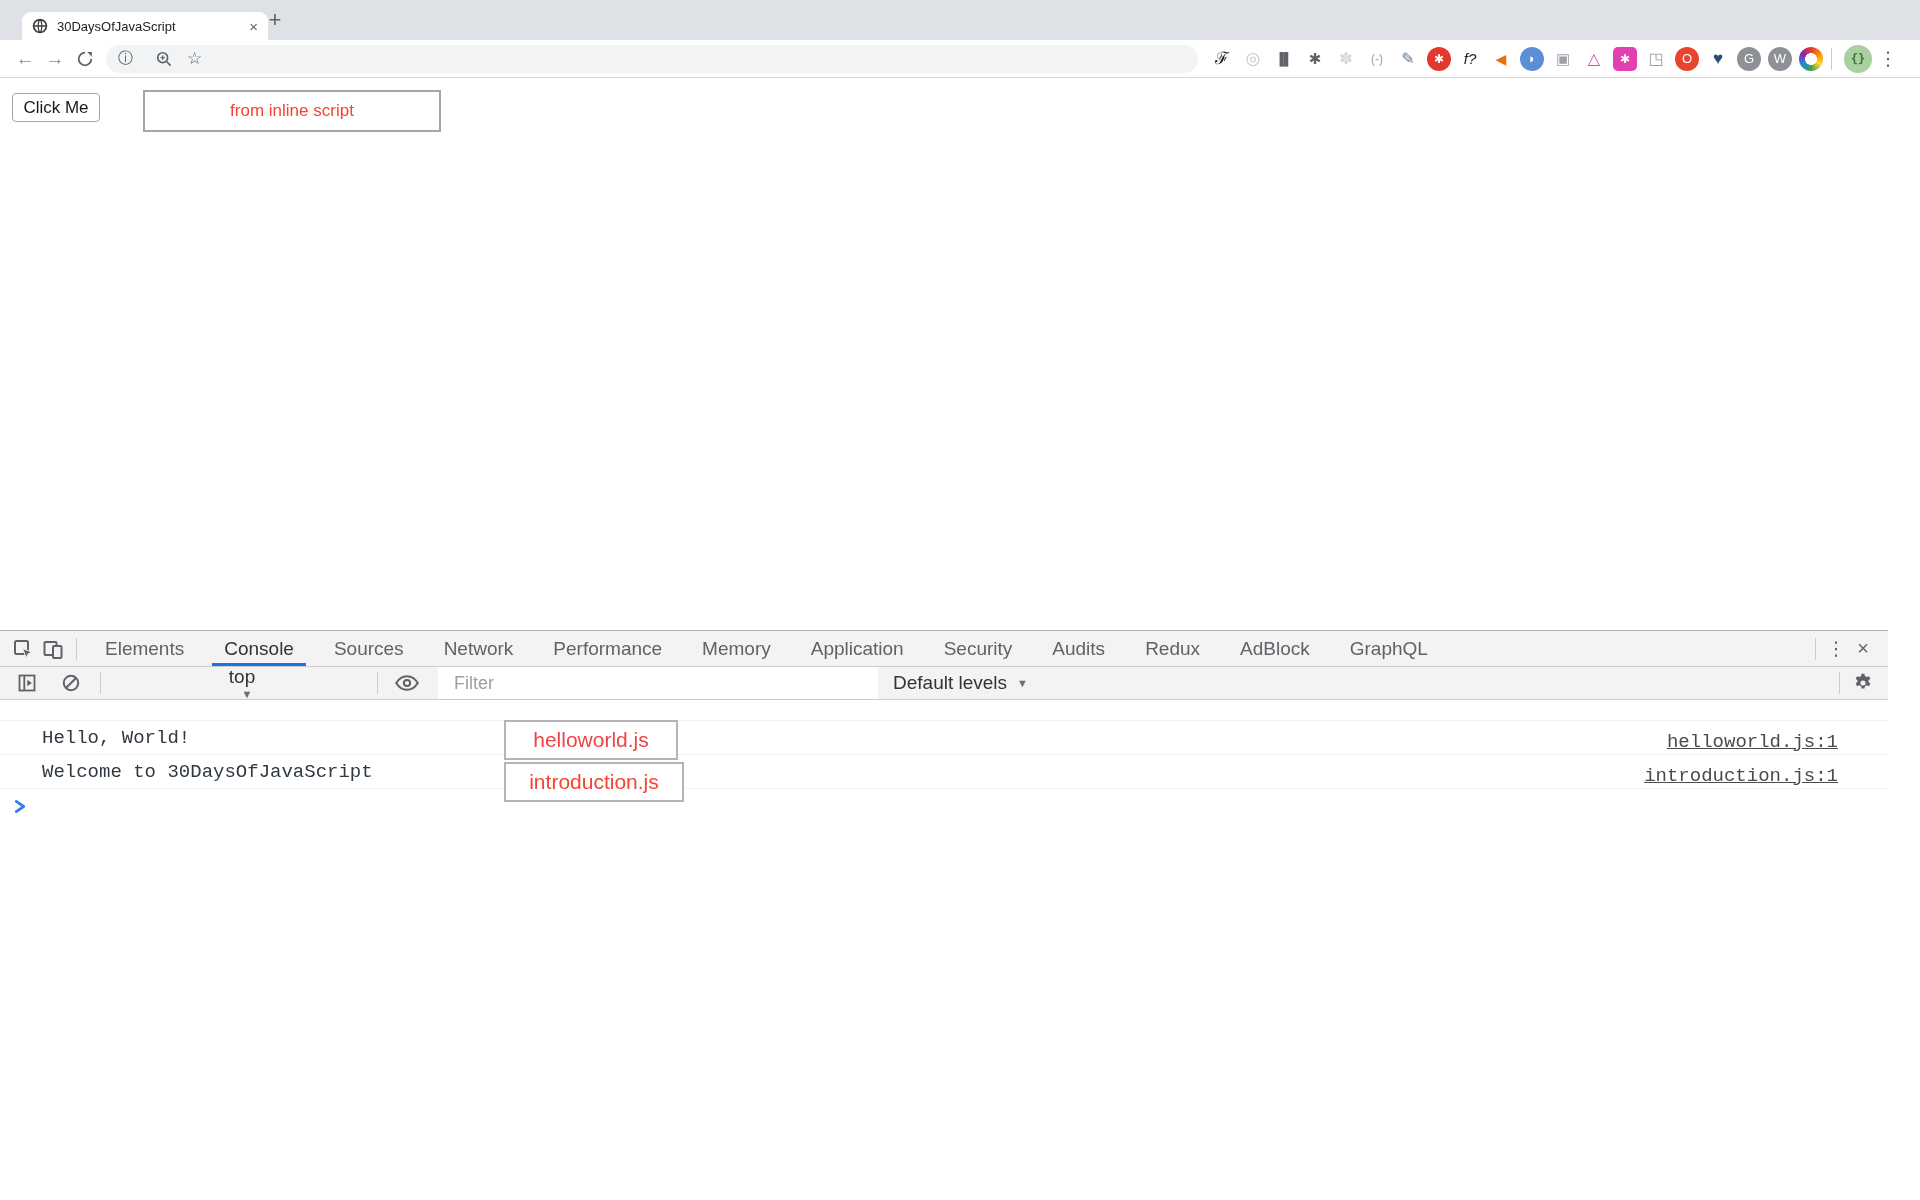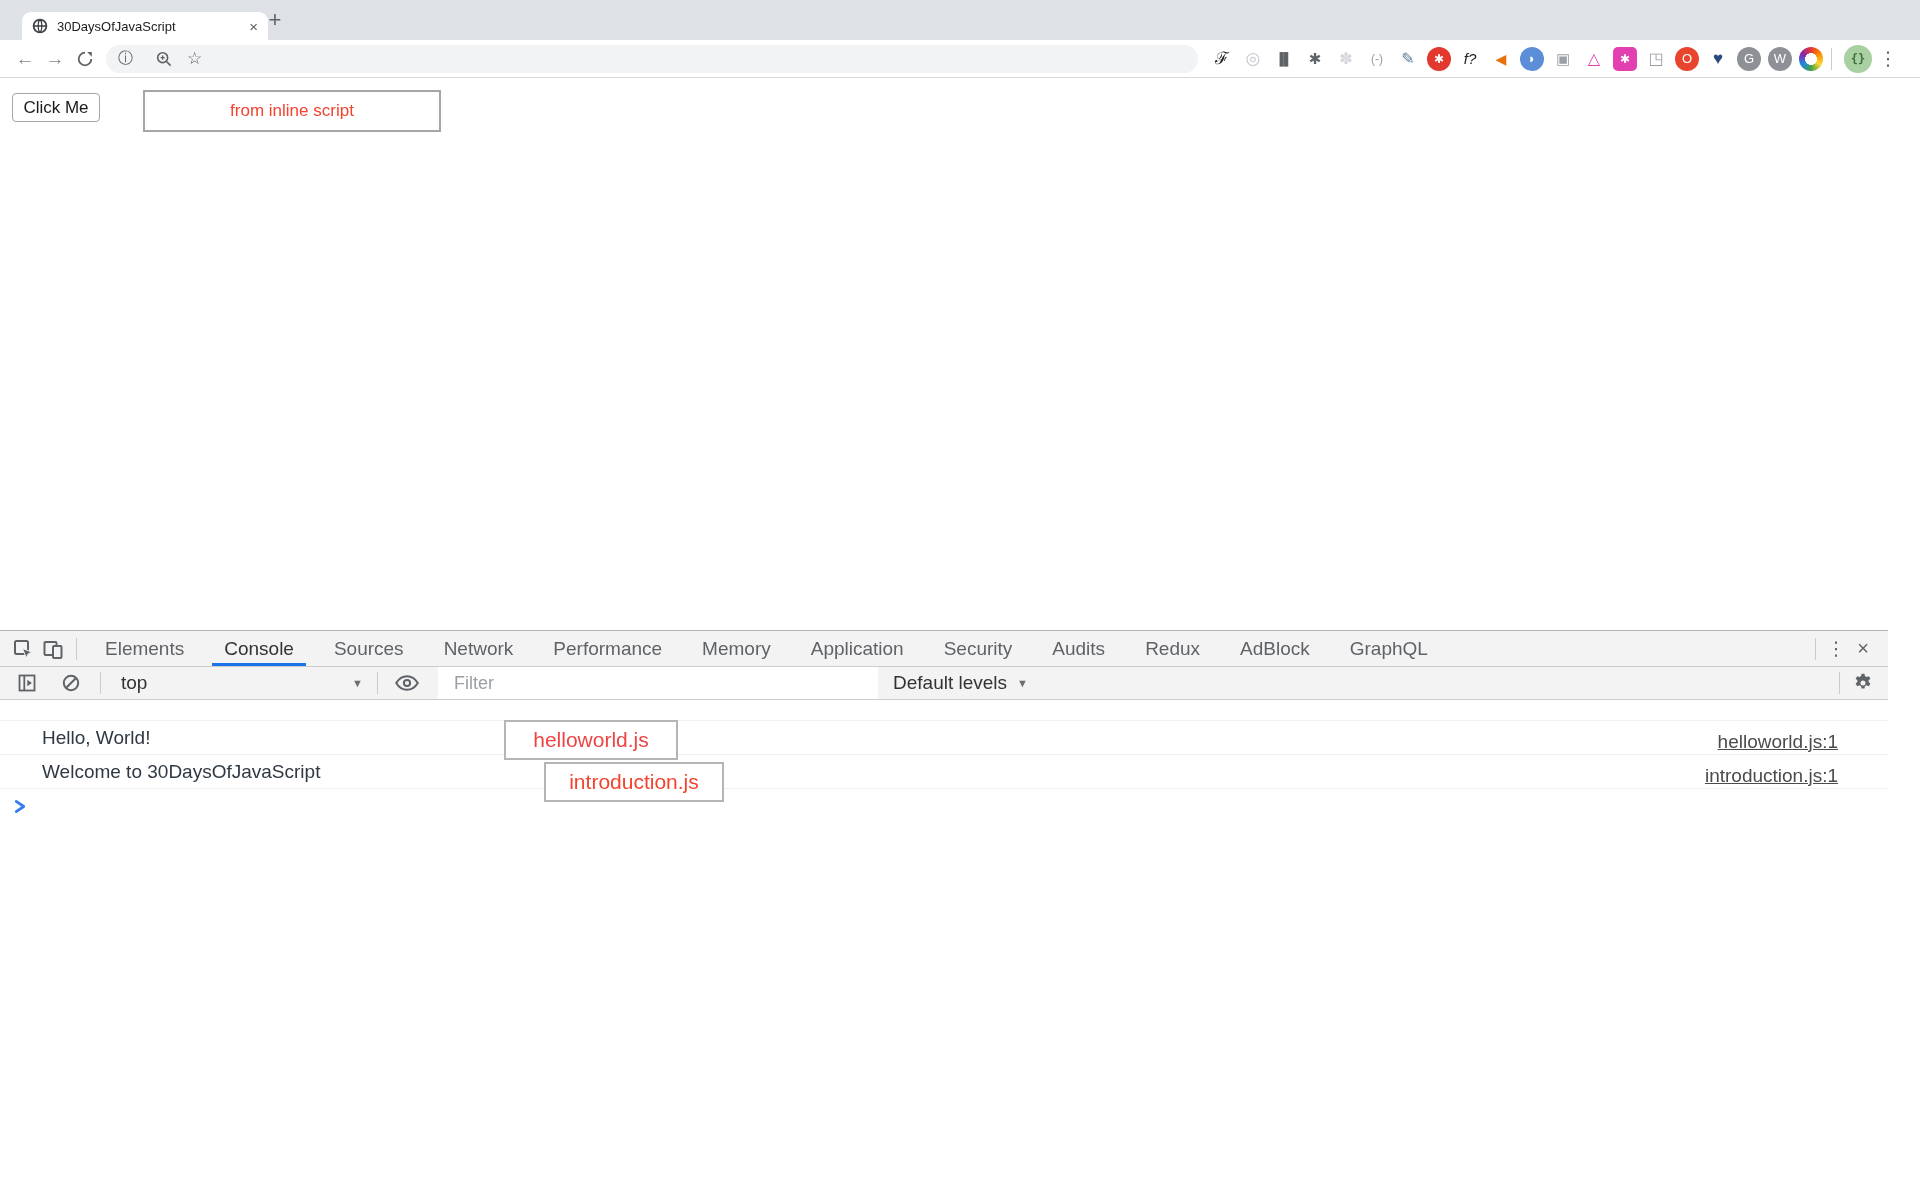--- a/index.html
+++ b/index.html
@@ -58,40 +58,40 @@
           font-size:19px;color:#5f6368;white-space:nowrap;}
   .dt-tab.active{color:#333;}
   .dt-tab.active::after{content:"";position:absolute;left:8px;right:8px;bottom:0;height:3px;
           background:#1a73e8;}
   .flex1{flex:1;}
   .dt-close{font-size:20px;color:#5f6368;width:30px;text-align:center;}
 
   .dt-toolbar{height:32px;background:#f3f3f3;border-bottom:1px solid #ccc;
               display:flex;align-items:center;padding:0 10px 0 12px;}
   .ctx{width:242px;display:flex;align-items:center;justify-content:space-between;
-       padding:0 6px 0 12px;font-size:19px;color:#333;}
+       padding:0 6px 0 12px;font-size:19px;color:#333;flex-direction:column;}
   .caret{font-size:11px;color:#6e6e6e;margin-left:10px;}
   .filter{width:424px;height:32px;border:none;outline:none;background:#fff;margin-left:16px;
           font-family:"Liberation Sans",sans-serif;font-size:18px;color:#333;padding:0 0 0 16px;}
   .filter::placeholder{color:#9aa0a6;}
   .levels{display:flex;align-items:center;margin-left:15px;font-size:19px;color:#333;}
 
   .console{position:relative;}
   .console-gap{height:20px;}
   .crow{height:33px;border-bottom:1px solid #f0f0f0;display:flex;align-items:center;
-        padding:0 50px 0 42px;font-family:Liberation Sans, sans-serif;font-size:19px;gap:8px;}
+        padding:0 50px 0 42px;font-family:Liberation Mono, monospace;font-size:19px;gap:8px;}
   .crow.first{border-top:1px solid #f0f0f0;}
   .ctext{color:#303942;flex:1;white-space:pre;}
   .clink{color:#4b4b4b;text-decoration:underline;cursor:pointer;margin-top:8px;}
   .prompt-row{height:34px;display:flex;align-items:center;padding-left:14px;}
 
   .anno{position:absolute;background:#fff;border:2px solid #b5b5b5;
         display:flex;align-items:center;justify-content:center;font-size:21px;}
   .anno.a1{left:504px;top:89px;width:170px;height:36px;}
-  .anno.a2{left:504px;top:131px;width:176px;height:36px;margin-left:40px;}
+  .anno.a2{left:504px;top:131px;width:176px;height:36px;}
 </style>
 </head>
 <body>
 
 <div class="screen">
 
   <div class="tabstrip">
     <div class="tab">
       <span class="favicon">
         <svg width="16" height="16" viewBox="0 0 20 20">

